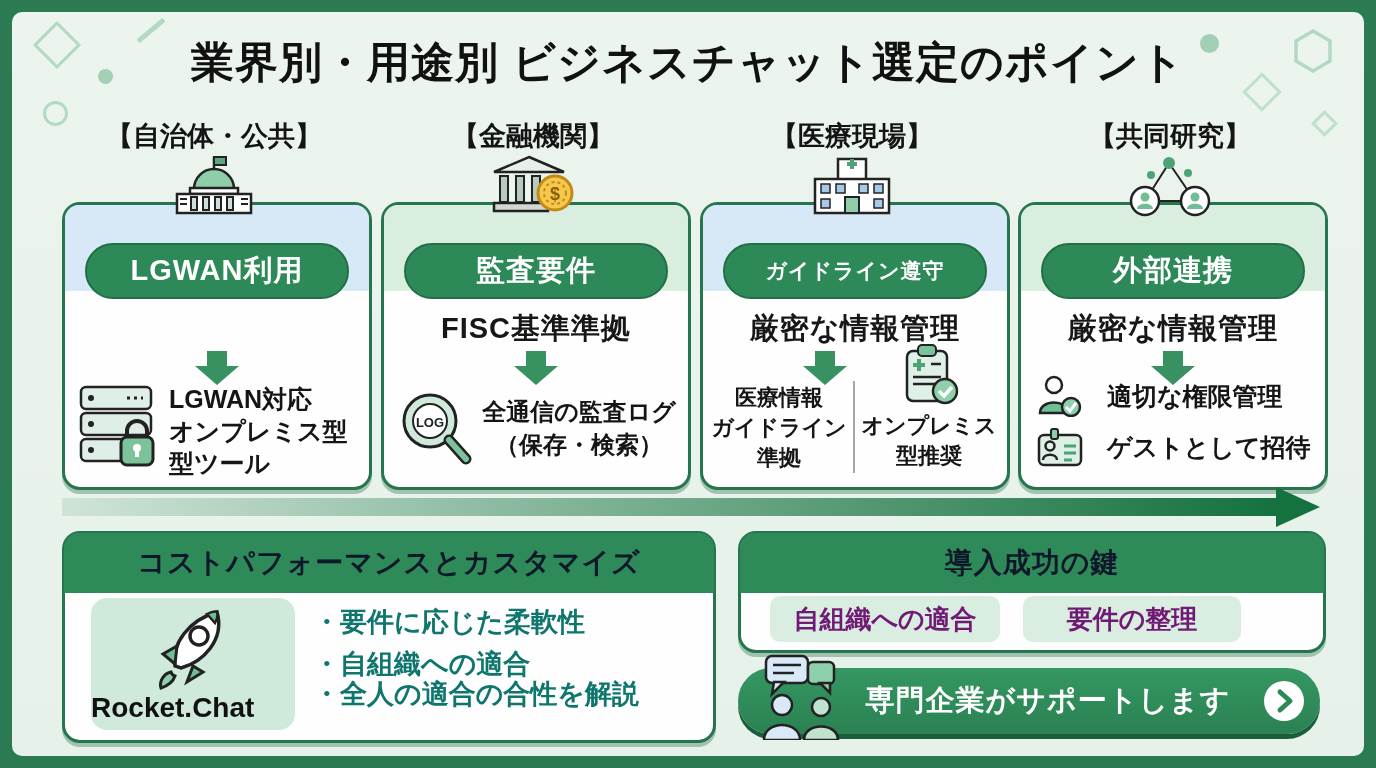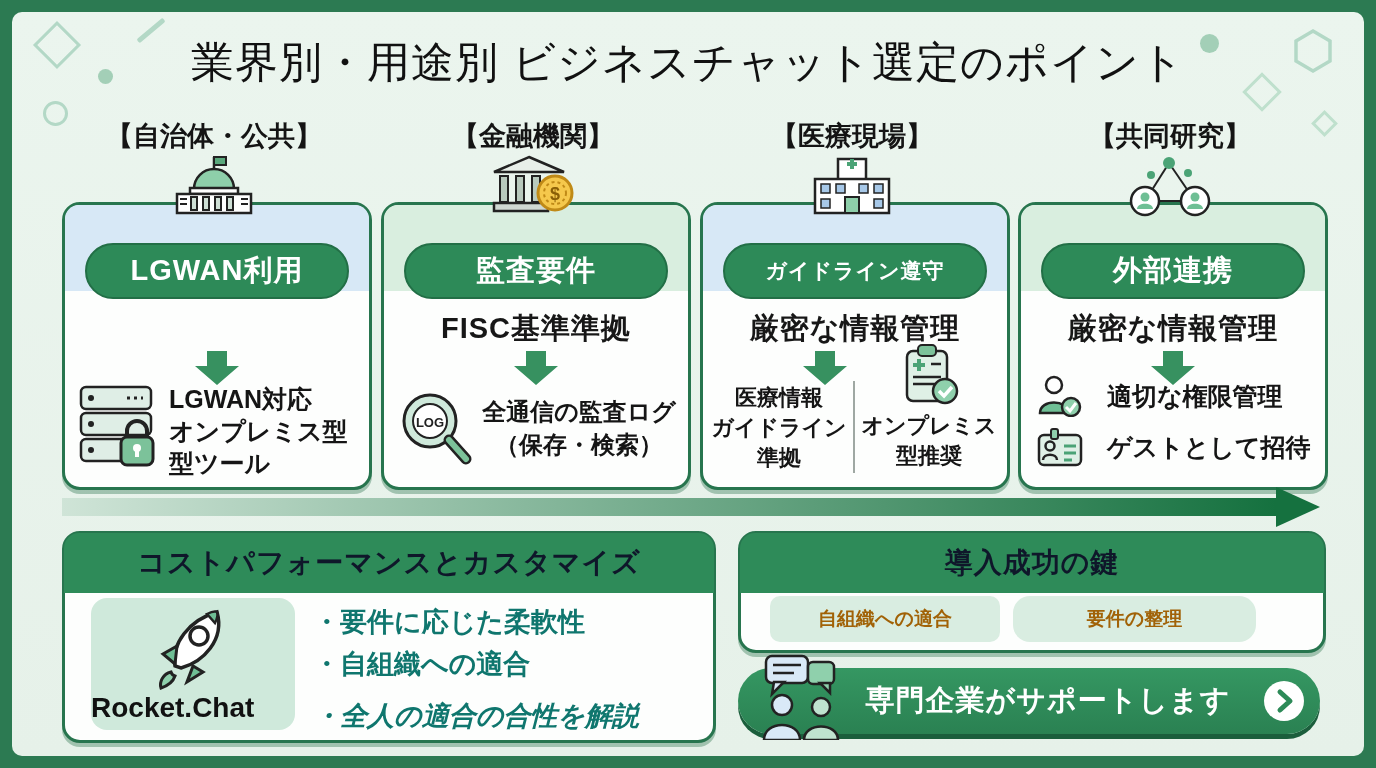--- a/index.html
+++ b/index.html
@@ -16,21 +16,21 @@
   }
   
   .deco{position:absolute;}
   .deco-diamond{border:3px solid #b3d8c6;transform:rotate(45deg);}
   .deco-dot{background:#a3cfb7;border-radius:50%;}
   .deco-circle{border:3px solid #b3d8c6;border-radius:50%;}
   .deco-slash{background:#b3d8c6;border-radius:2px;transform:rotate(-40deg);}
   
   .title{
     position:absolute;left:0;top:22px;width:100%;text-align:center;
-    font-size:43px;font-weight:400;letter-spacing:1px;color:#111;
+    font-size:43px;font-weight:700;letter-spacing:1px;color:#111;
   }
   
   .cat{
     position:absolute;top:106px;width:304px;text-align:center;
     font-size:27px;font-weight:900;color:#141414;
   }
   
   .card{
     position:absolute;top:190px;width:304px;height:282px;background:#fdfefd;
     border:3px solid #27754e;border-radius:18px;
@@ -84,29 +84,29 @@
   .cost-card{left:50px;top:519px;width:648px;height:206px;}
   .rocket-tile{
     position:absolute;left:26px;top:64px;width:204px;height:132px;
     background:#cfe9db;border-radius:16px;text-align:center;
   }
   .brand{
     position:absolute;left:0;bottom:6px;width:100%;text-align:left;
     font-size:28px;font-weight:900;color:#111;
   }
   .bullet{position:absolute;left:248px;font-size:27px;font-weight:900;color:#0f766e;}
-  .bullet1{top:70px;} .bullet2{top:112px;} .bullet3{top:164px;font-style:italic;}
+  .bullet1{top:70px;} .bullet2{top:112px;} .bullet3{top:142px;}
   .key-card{left:726px;top:519px;width:582px;height:116px;}
   .mint-pill{
     position:absolute;top:62px;height:46px;background:#d9ede1;border-radius:10px;
-    font-size:19px;font-weight:900;color:#a16207;
+    font-size:26px;font-weight:900;color:#701a75;
     display:flex;align-items:center;justify-content:center;
   }
   .mint-pill-1{left:29px;width:230px;}
-  .mint-pill-2{left:272px;width:243px;border-radius:17px;}
+  .mint-pill-2{left:282px;width:218px;}
   
   .banner{
     position:absolute;left:726px;top:656px;width:582px;height:66px;
     background:linear-gradient(180deg,#359762,#2a8152);
     border-radius:34px;box-shadow:0 5px 0 #1b5e3c;cursor:pointer;
   }
   .banner-label{
     position:absolute;left:110px;right:72px;top:0;height:100%;
     display:flex;align-items:center;justify-content:center;
     color:#fff;font-size:29px;font-weight:800;letter-spacing:1px;

